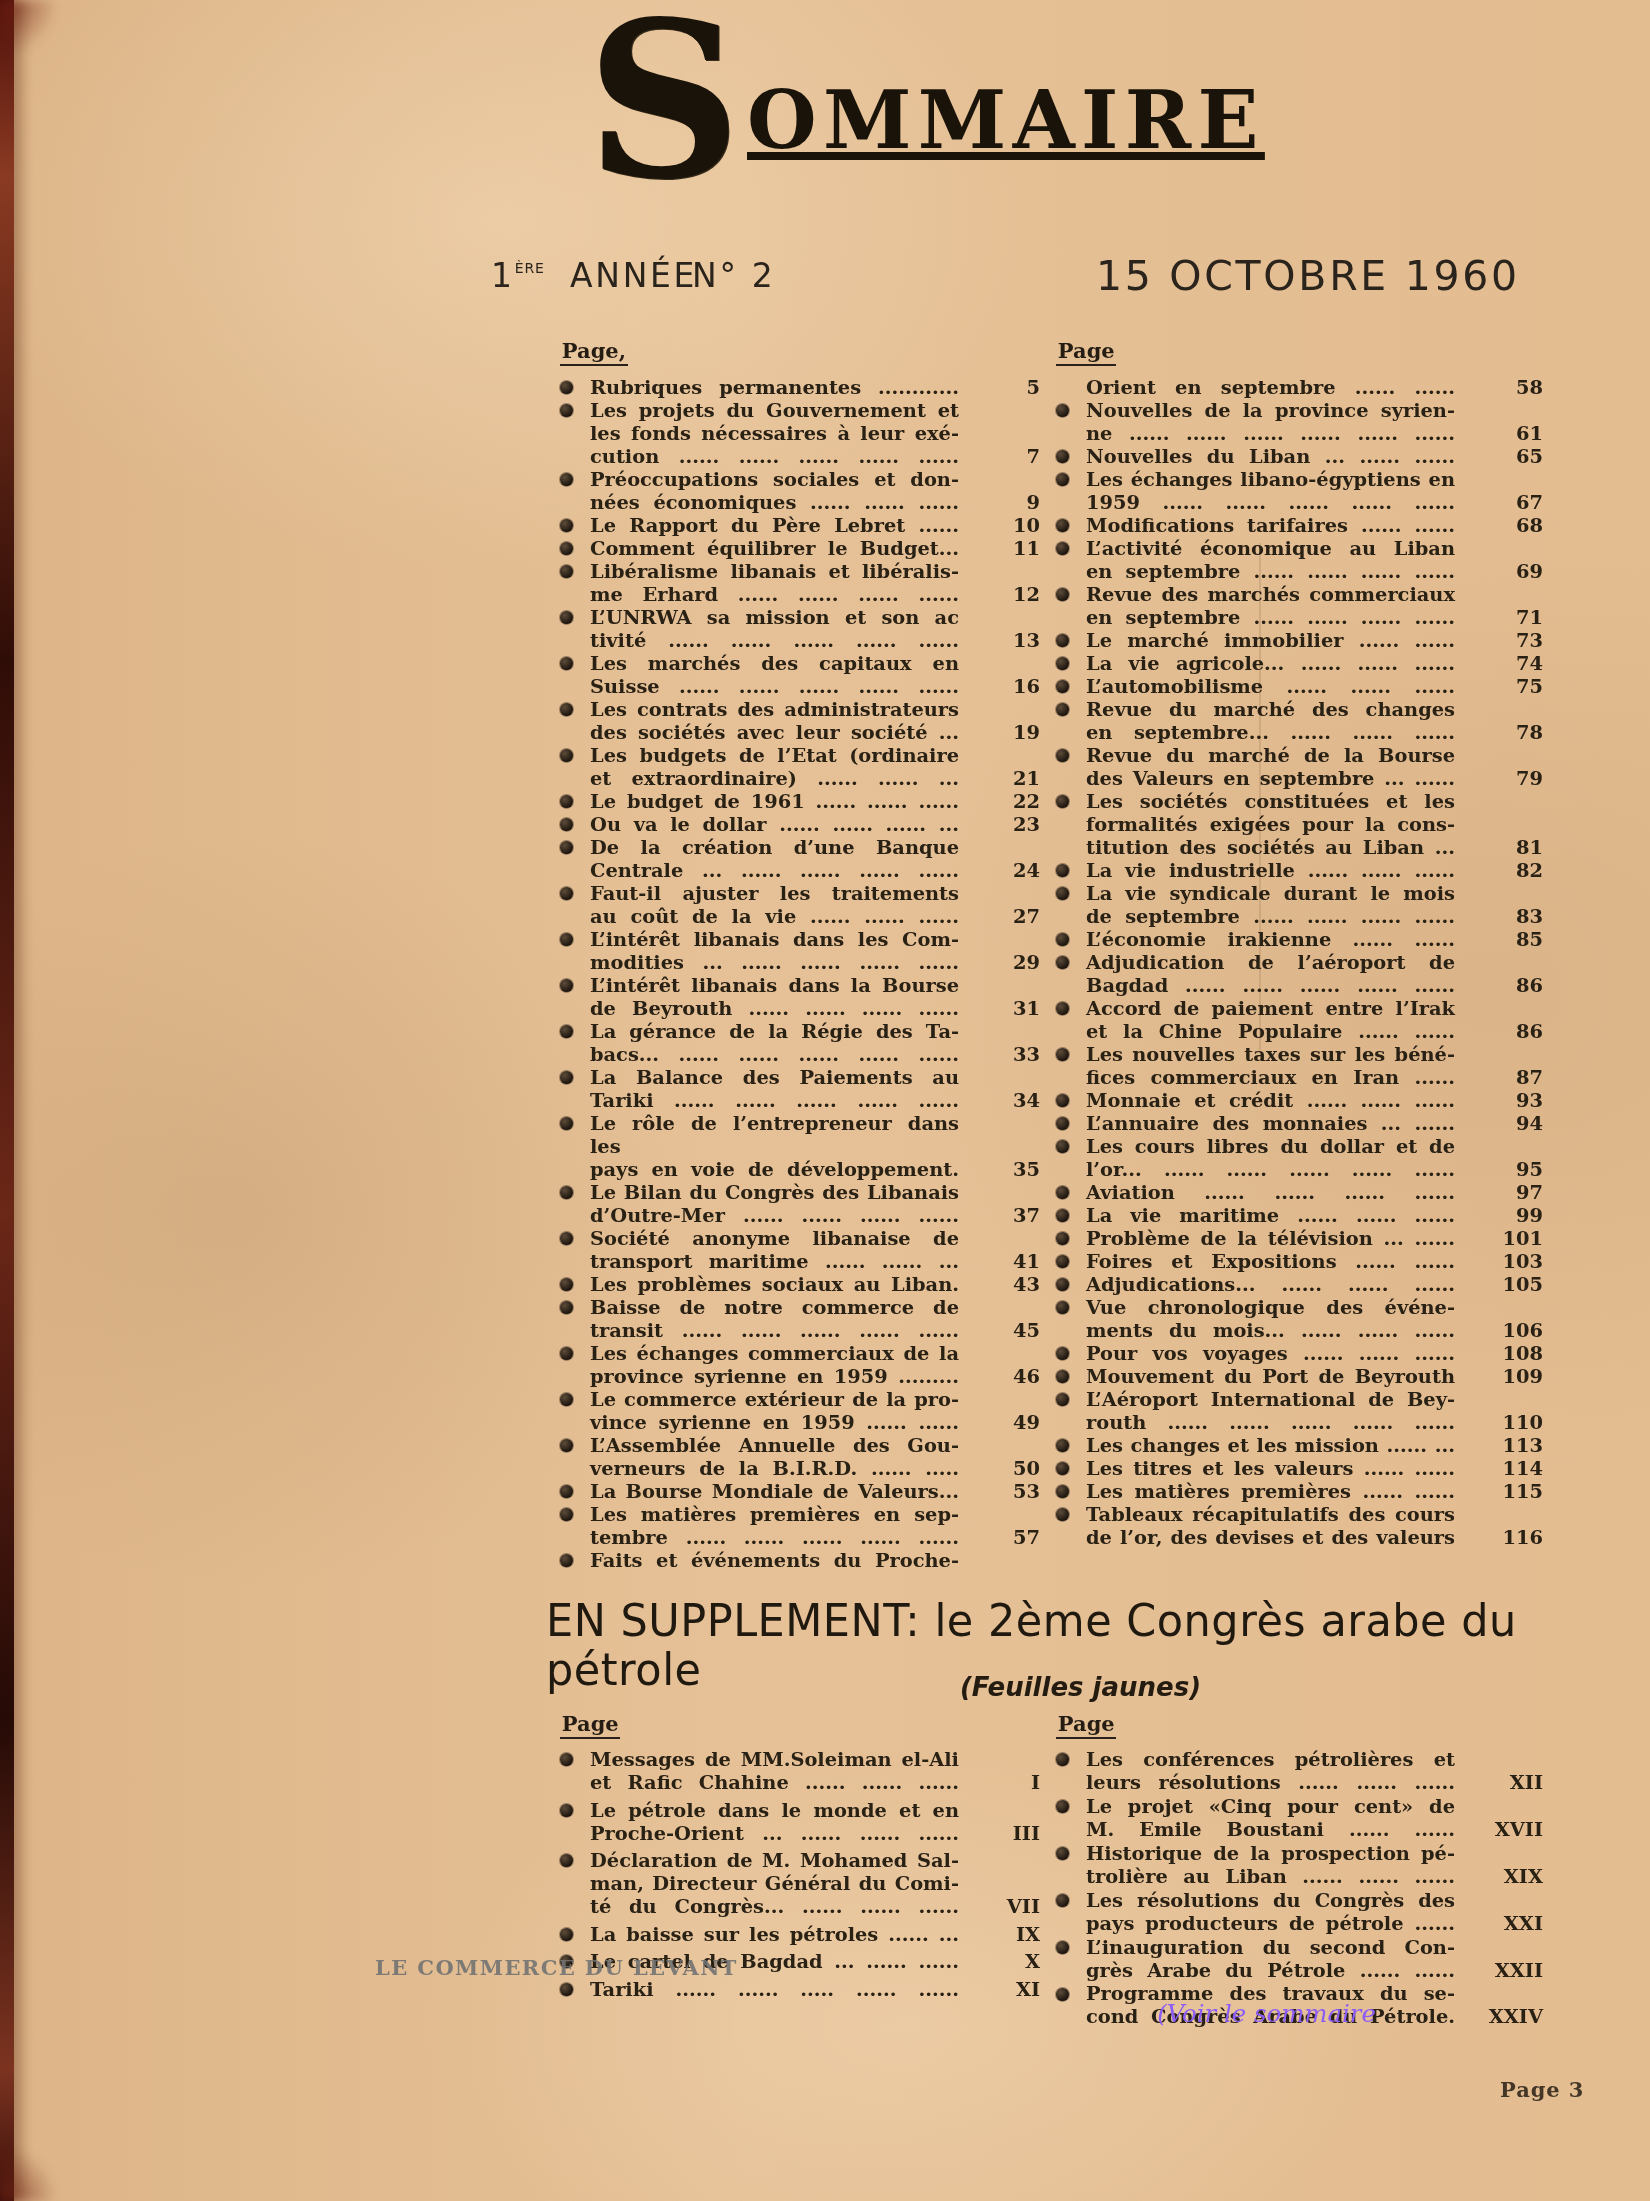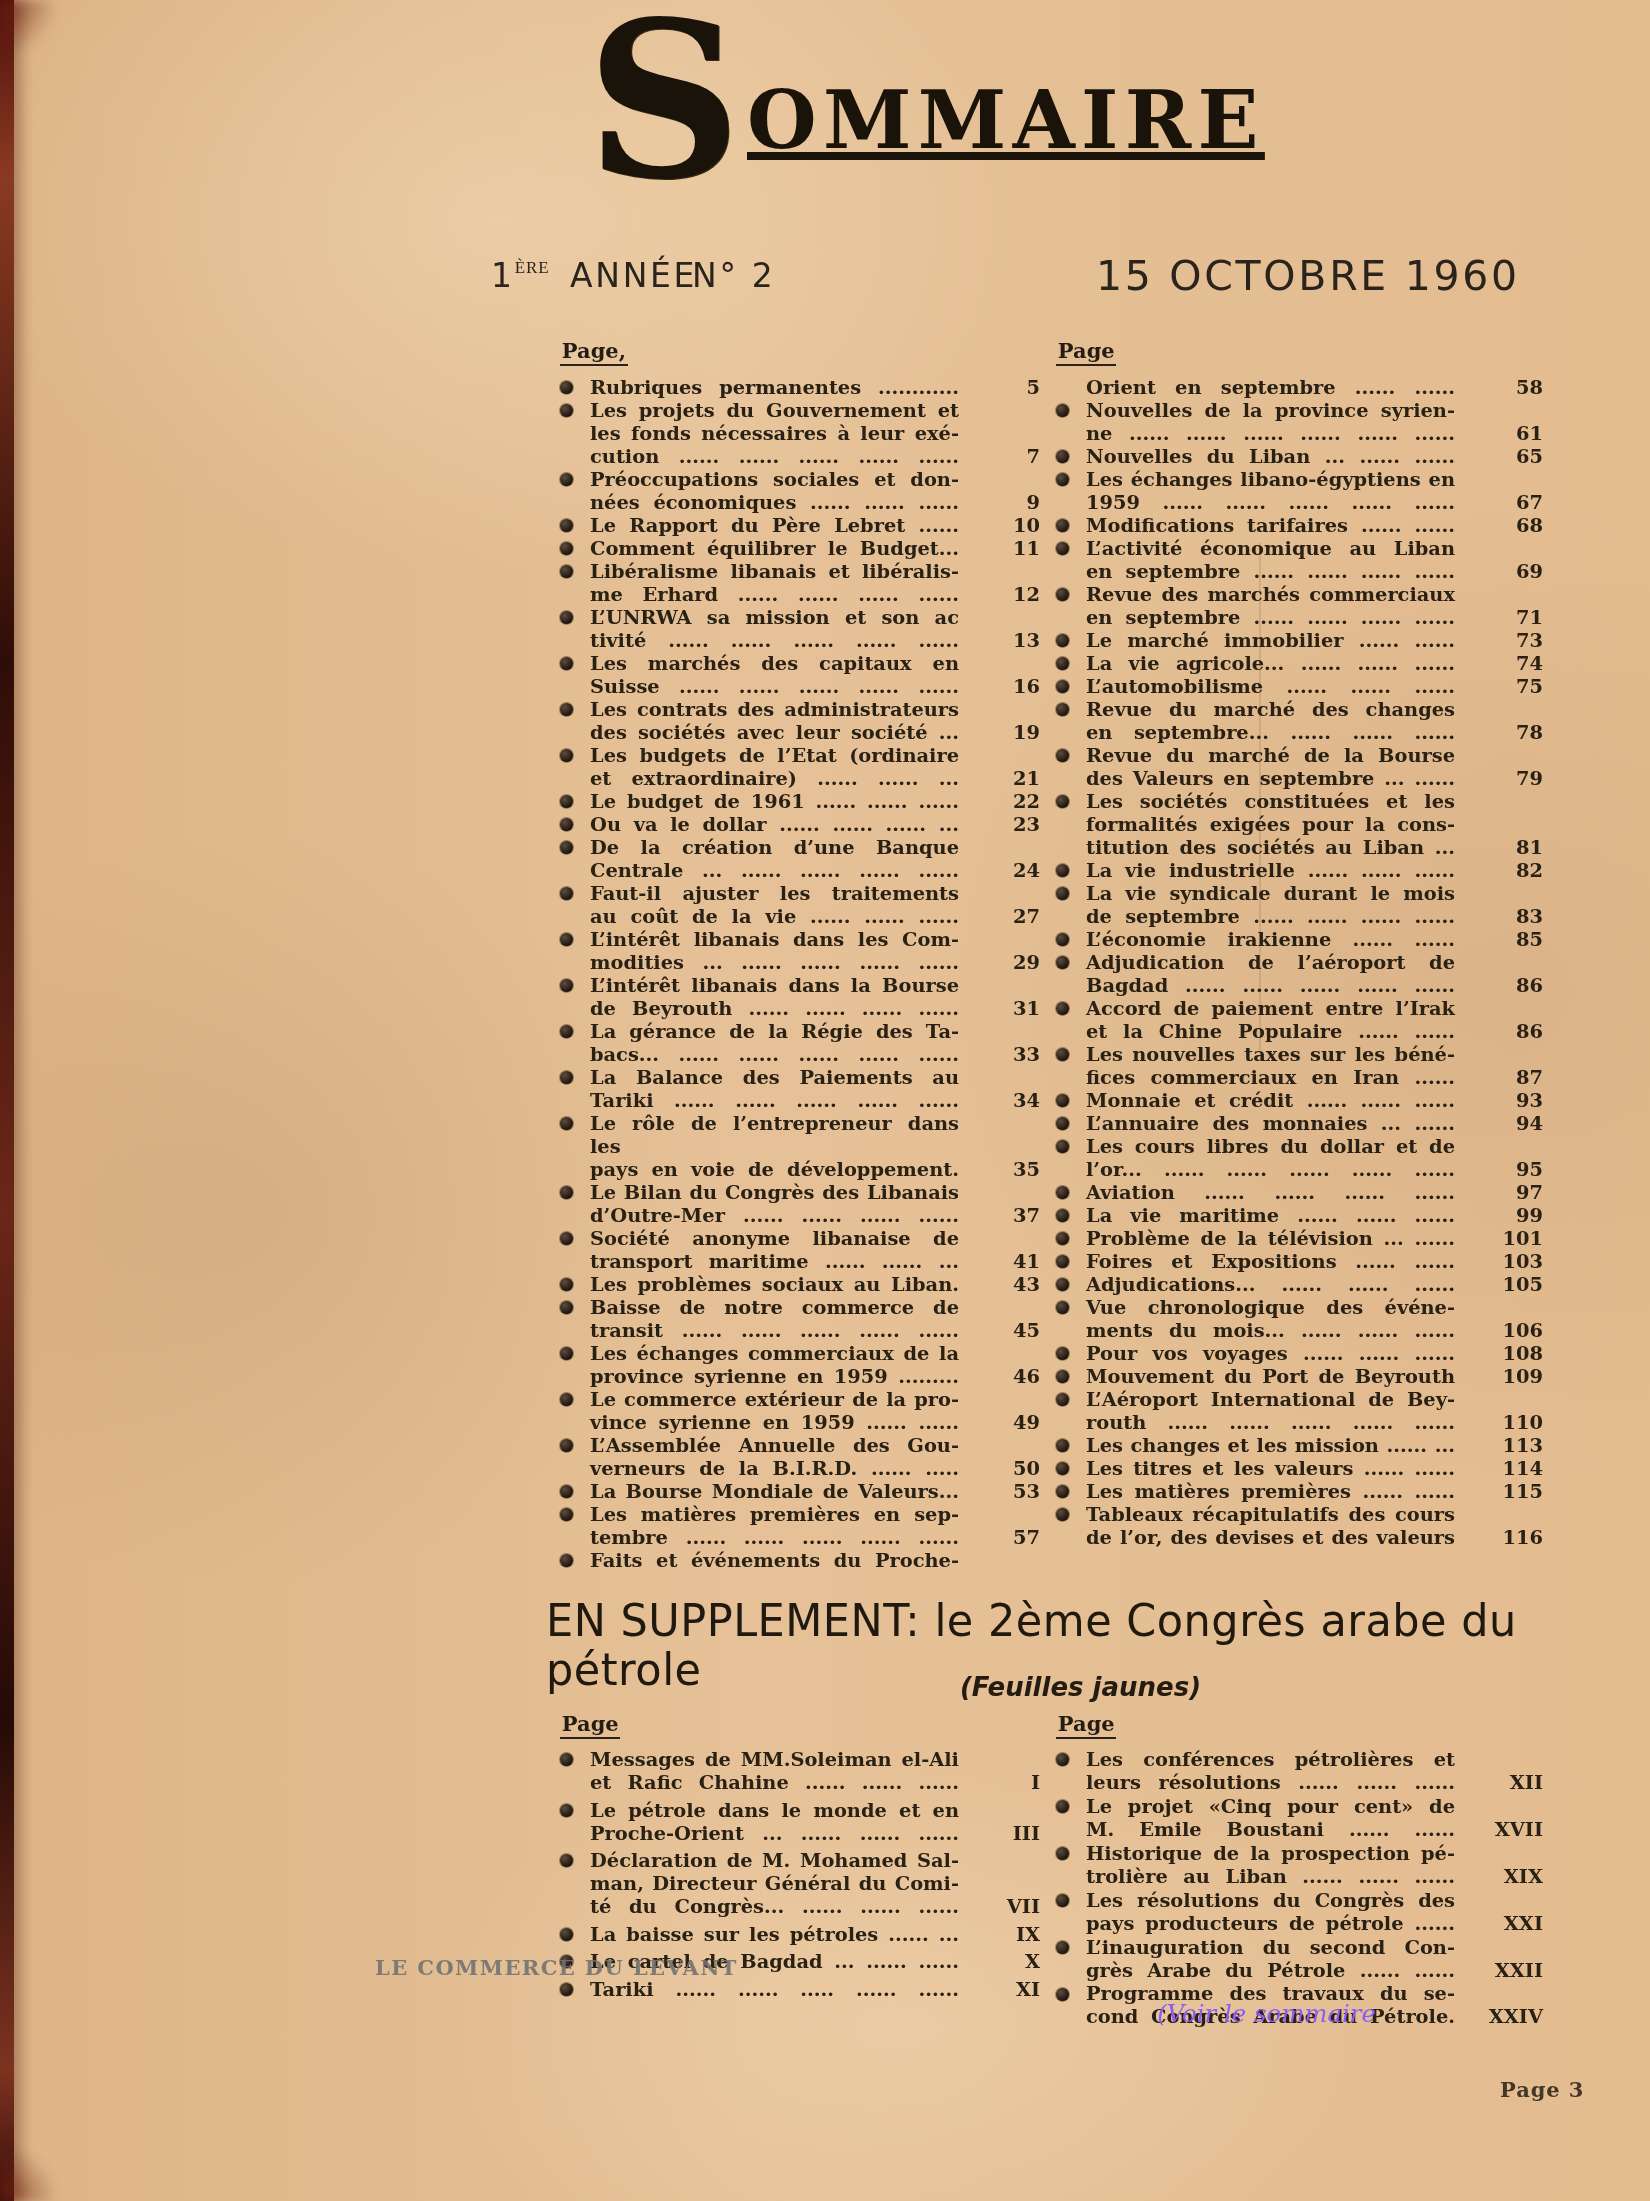--- a/index.html
+++ b/index.html
@@ -26,21 +26,21 @@
   .title .big-s{position:absolute;left:0;top:-40px;font:700 215px/1 "DejaVu Serif",serif;
     text-shadow:0.9px 0.9px 0 #3a2d1c;}
   .title .rest{position:absolute;left:161px;top:47px;font:700 80px/1 "DejaVu Serif",serif;
     letter-spacing:6.3px;text-decoration:underline;}
 
   
   .issue{position:absolute;top:256px;left:0;width:100%;color:#2a241c;
     font-family:"DejaVu Sans","Liberation Sans",sans-serif;}
   .issue .part{position:absolute;top:0;letter-spacing:2.7px;font-size:33px;font-weight:500;}
   .iss-year{left:491px;}
-  .iss-year sup{font-size:17px;letter-spacing:0.9px;vertical-align:14.5px;font-family:Liberation Serif, serif;}
+  .iss-year sup{font-size:14px;letter-spacing:0.9px;vertical-align:14.5px;}
   .iss-annee{left:570px;}
   .iss-num{left:692px;}
   .iss-date{left:1096px;top:-3.6px !important;font-size:41px !important;letter-spacing:3.6px;}
 
   
   .page-head{position:absolute;text-align:left;font:700 21px/1 "DejaVu Serif",serif;color:#251d13;}
   .page-head span{display:inline-block;border-bottom:2.7px solid #2a221a;padding:0 1.8px 2.7px 1.8px;}
   .toc-col{position:absolute;}
   .toc-item{position:relative;padding-left:30px;}
   .bullet{position:absolute;left:0;top:5.4px;width:12.7px;height:12.7px;border-radius:50%;

